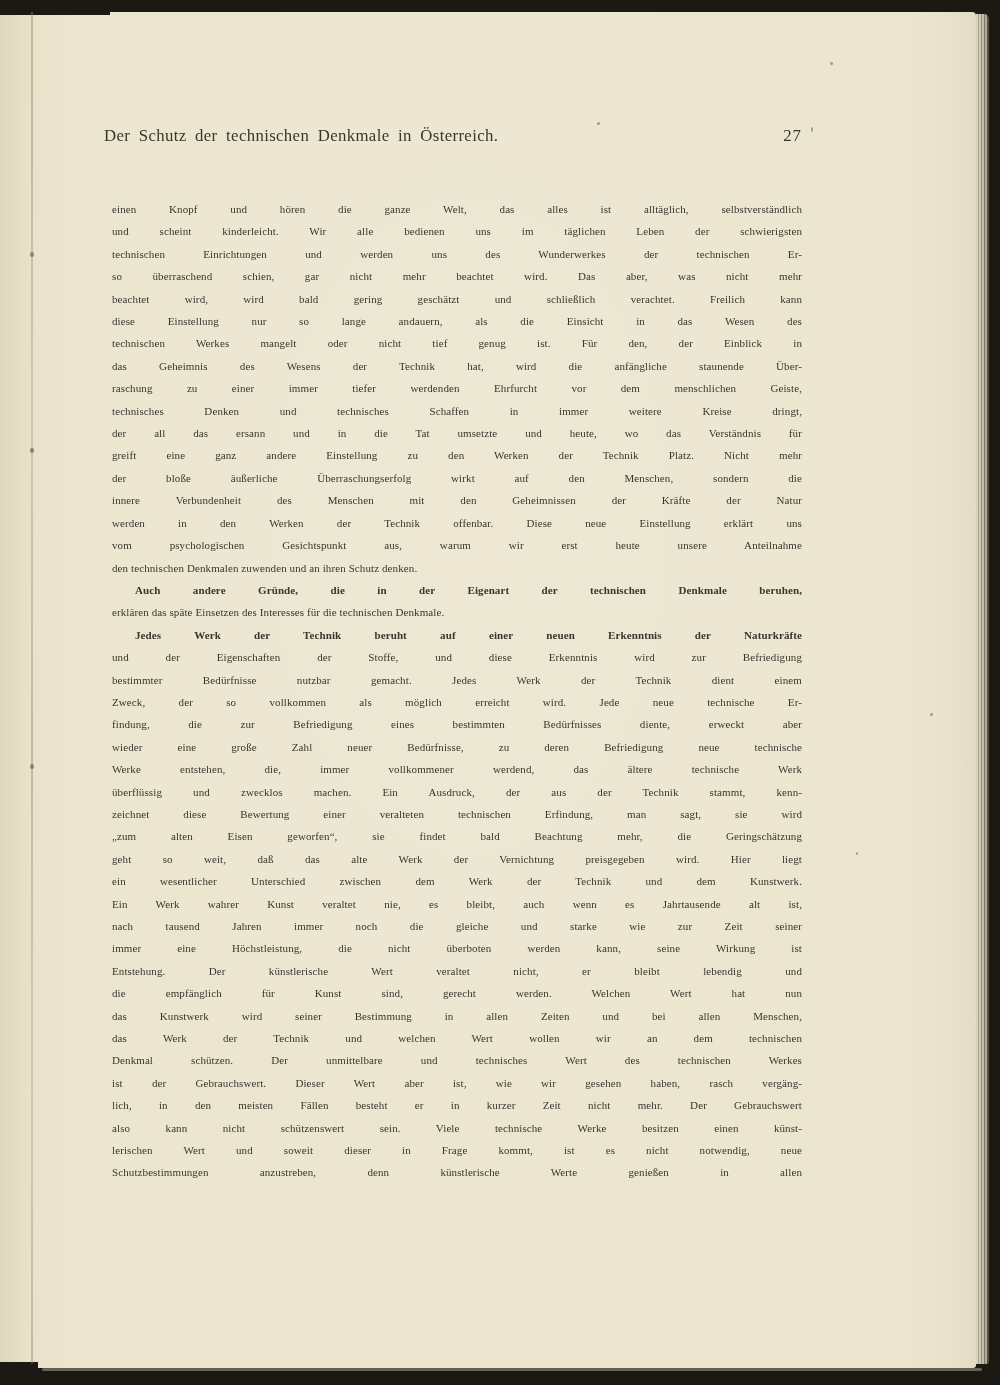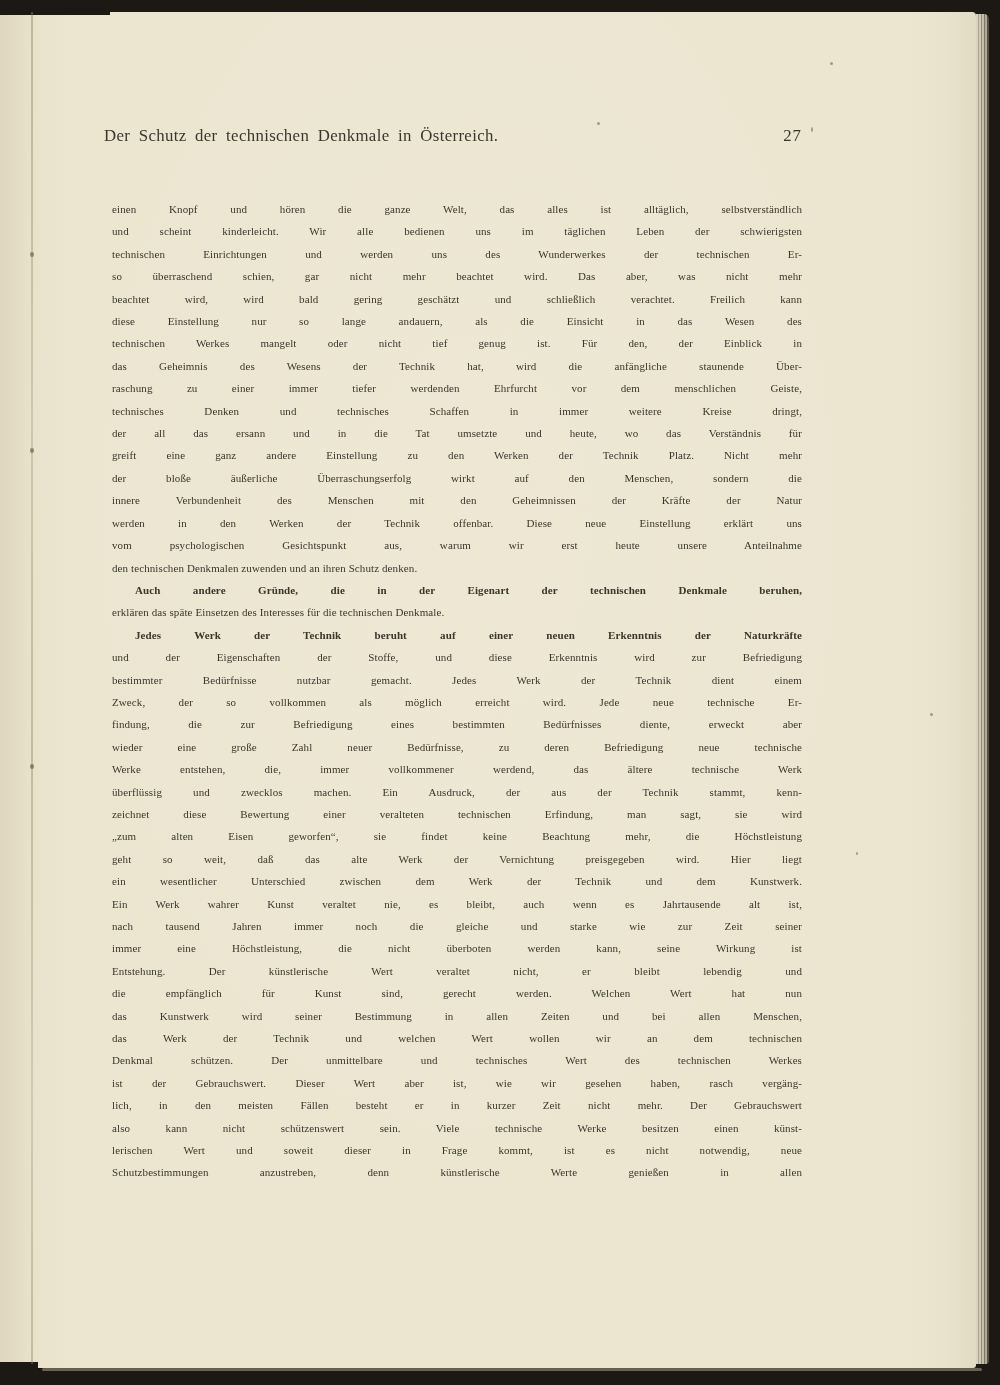--- a/index.html
+++ b/index.html
@@ -134,21 +134,21 @@
       <div class="para">
         <div class="line indent">Jedes Werk der Technik beruht auf einer neuen Erkenntnis der Naturkräfte</div>
         <div class="line">und der Eigenschaften der Stoffe, und diese Erkenntnis wird zur Befriedigung</div>
         <div class="line">bestimmter Bedürfnisse nutzbar gemacht. Jedes Werk der Technik dient einem</div>
         <div class="line">Zweck, der so vollkommen als möglich erreicht wird. Jede neue technische Er-</div>
         <div class="line">findung, die zur Befriedigung eines bestimmten Bedürfnisses diente, erweckt aber</div>
         <div class="line">wieder eine große Zahl neuer Bedürfnisse, zu deren Befriedigung neue technische</div>
         <div class="line">Werke entstehen, die, immer vollkommener werdend, das ältere technische Werk</div>
         <div class="line">überflüssig und zwecklos machen. Ein Ausdruck, der aus der Technik stammt, kenn-</div>
         <div class="line">zeichnet diese Bewertung einer veralteten technischen Erfindung, man sagt, sie wird</div>
-        <div class="line">„zum alten Eisen geworfen“, sie findet keine Beachtung mehr, die Höchstleistung</div>
+        <div class="line">„zum alten Eisen geworfen“, sie findet bald Beachtung mehr, die Geringschätzung</div>
         <div class="line">geht so weit, daß das alte Werk der Vernichtung preisgegeben wird. Hier liegt</div>
         <div class="line">ein wesentlicher Unterschied zwischen dem Werk der Technik und dem Kunstwerk.</div>
         <div class="line">Ein Werk wahrer Kunst veraltet nie, es bleibt, auch wenn es Jahrtausende alt ist,</div>
         <div class="line">nach tausend Jahren immer noch die gleiche und starke wie zur Zeit seiner</div>
         <div class="line">immer eine Höchstleistung, die nicht überboten werden kann, seine Wirkung ist</div>
         <div class="line">Entstehung. Der künstlerische Wert veraltet nicht, er bleibt lebendig und</div>
         <div class="line">die empfänglich für Kunst sind, gerecht werden. Welchen Wert hat nun</div>
         <div class="line">das Kunstwerk wird seiner Bestimmung in allen Zeiten und bei allen Menschen,</div>
         <div class="line">das Werk der Technik und welchen Wert wollen wir an dem technischen</div>
         <div class="line">Denkmal schützen. Der unmittelbare und technisches Wert des technischen Werkes</div>

